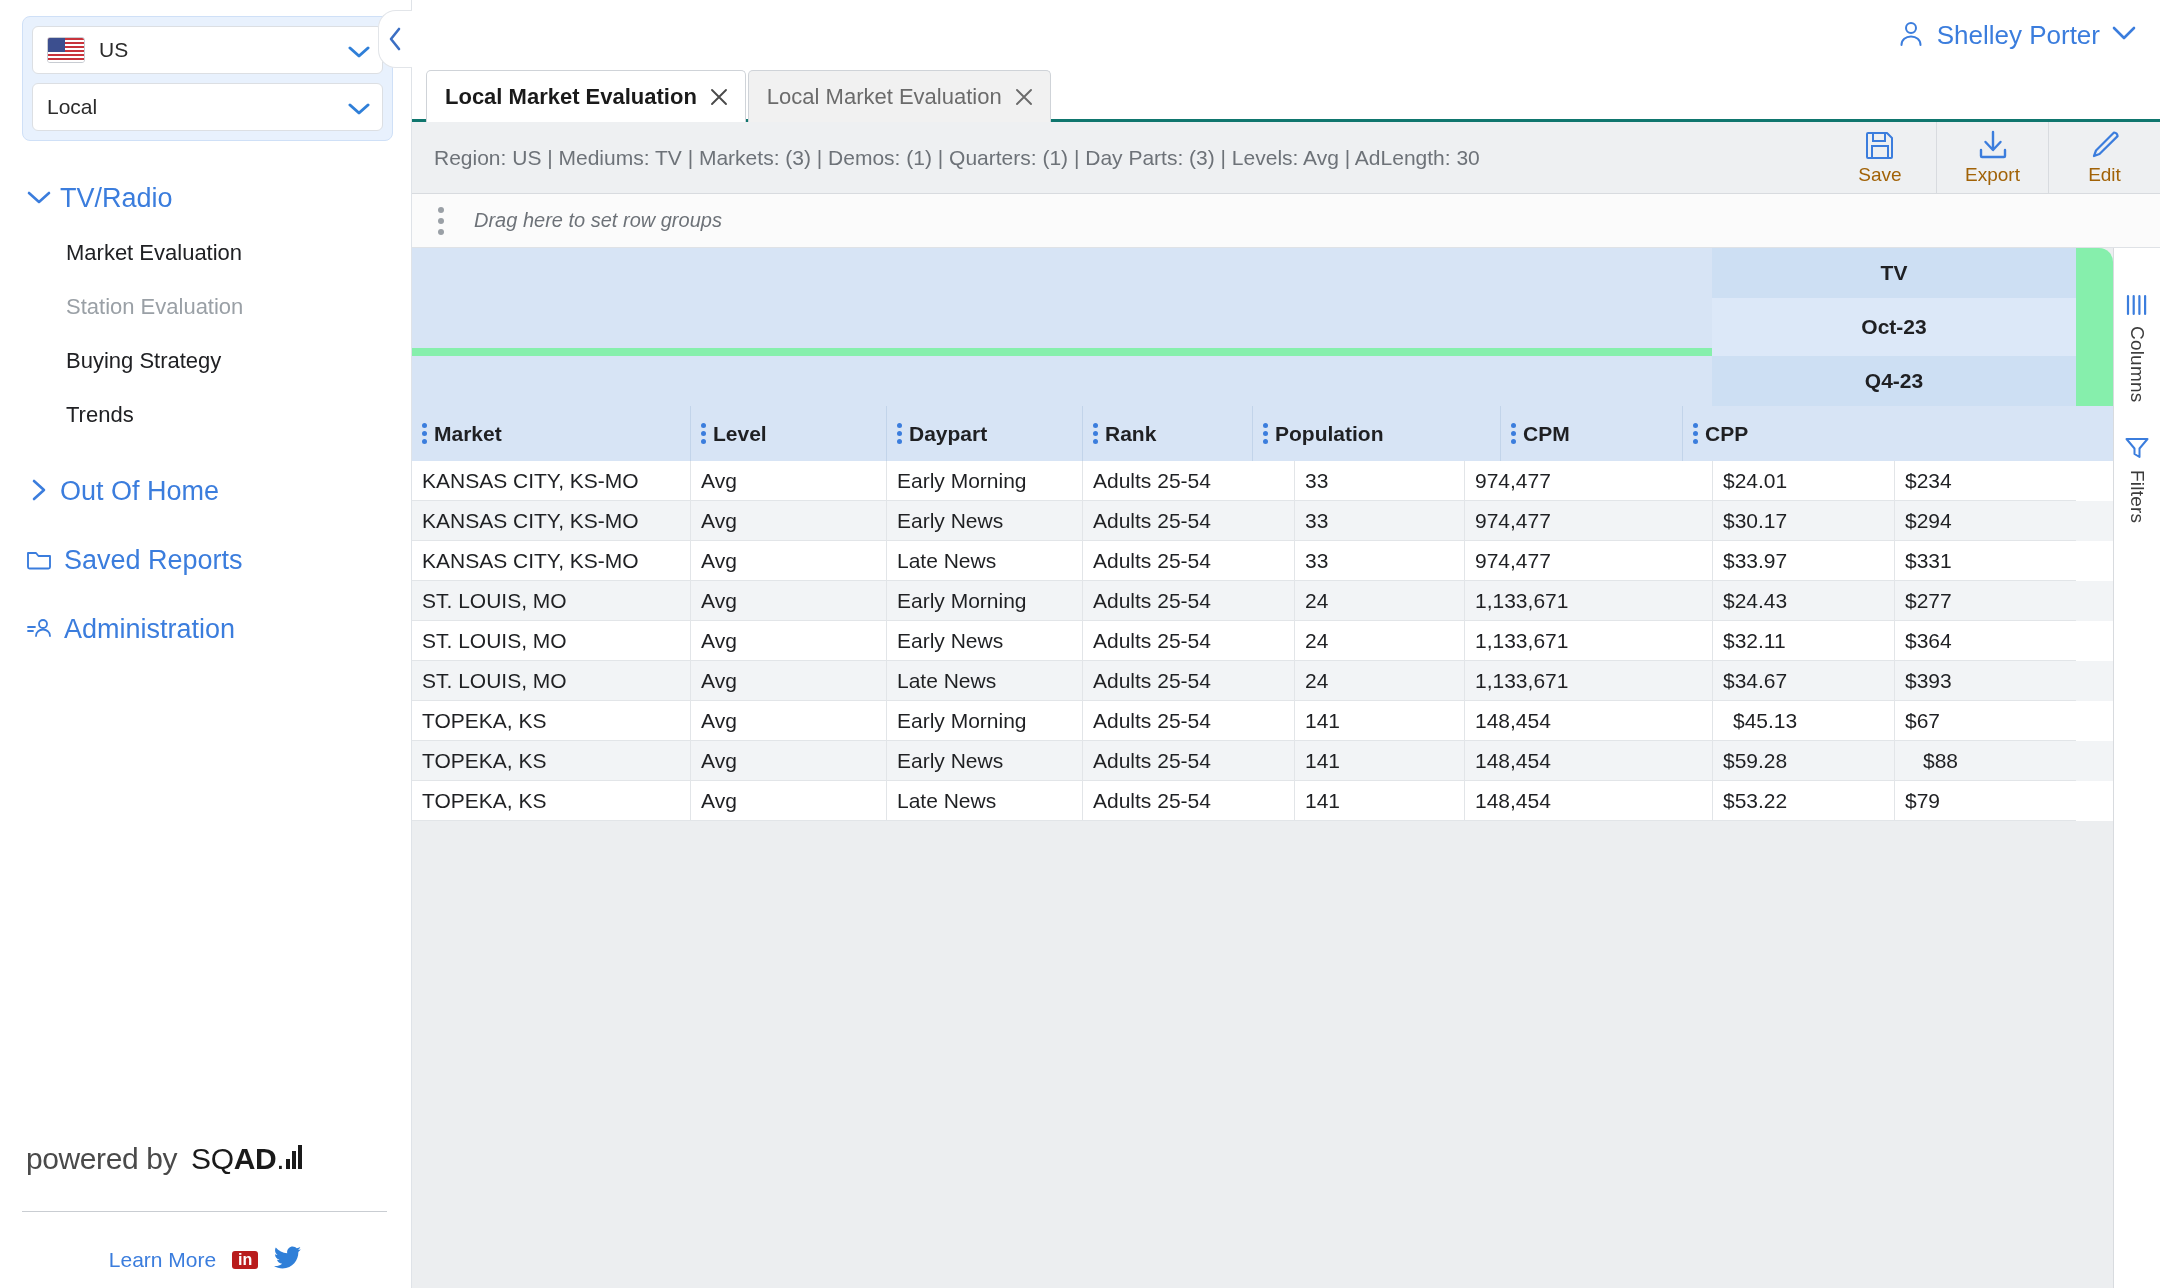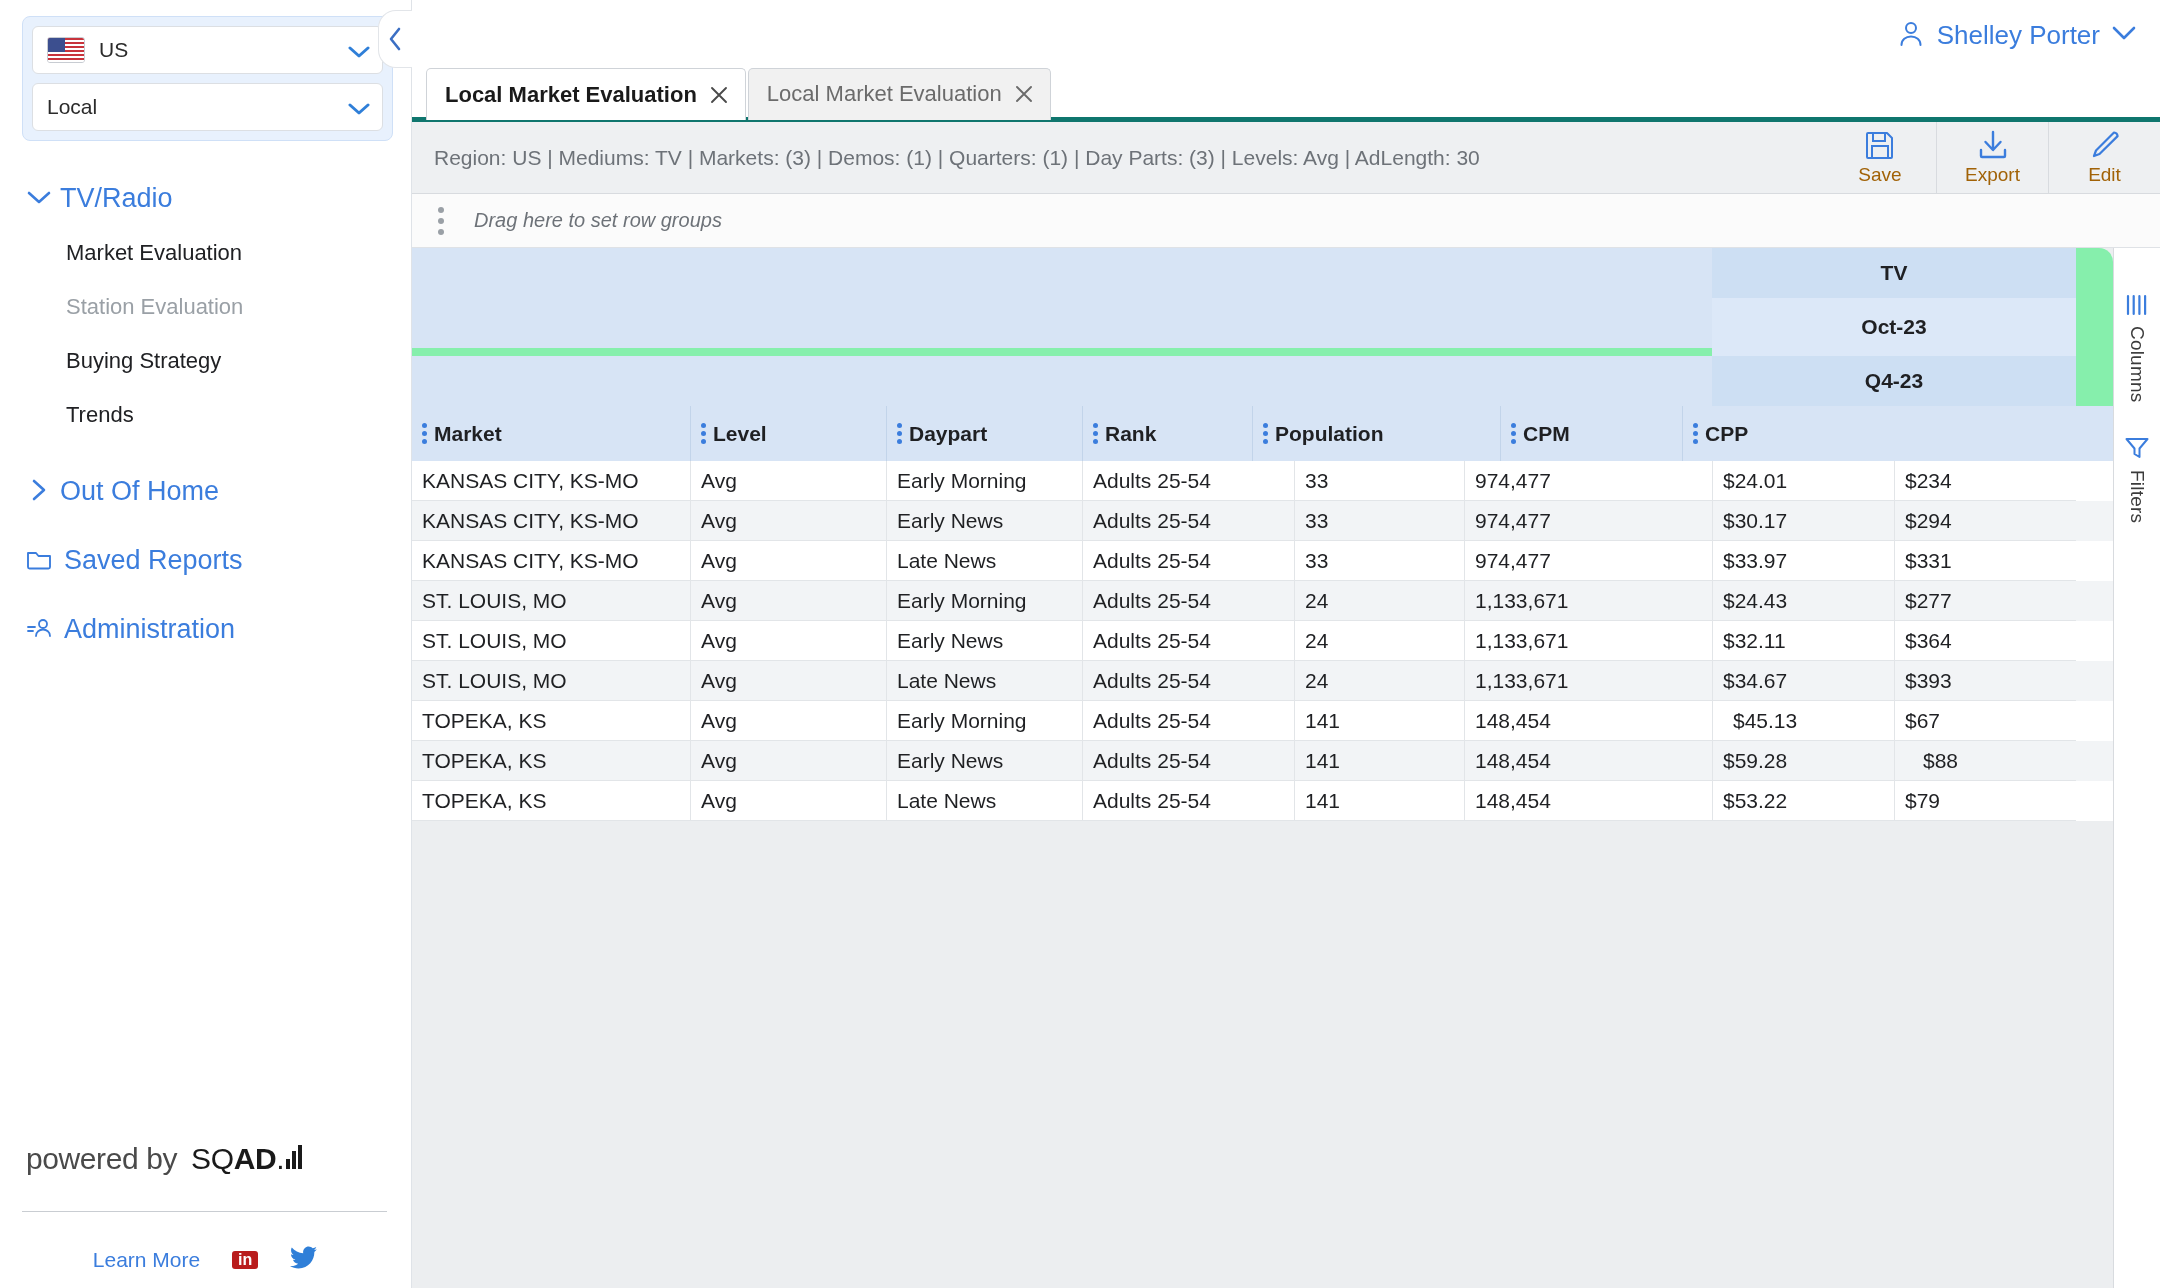--- a/index.html
+++ b/index.html
@@ -95,21 +95,21 @@
   .powered .pb { font-size: 30px; font-weight: 300; color: #4a4a4a; letter-spacing: -0.4px; }
   .powered .sq { font-size: 30px; font-weight: 400; color: #1a1a1a; margin-left: 14px; letter-spacing: -0.4px; }
   .powered .sq b { font-weight: 700; }
   .bars { display: inline-flex; align-items: flex-end; height: 24px; margin-left: 2px; gap: 2px; }
   .bars i { display: block; width: 4px; background: #1a1a1a; }
 
   .hr { position: absolute; left: 22px; right: 24px; bottom: 76px; height: 1px; background: #c9cdd2; }
 
   .social {
     position: absolute; left: 0; right: 0; bottom: 14px;
-    display: flex; align-items: center; justify-content: center; gap: 32px; text-align: center;
+    display: flex; align-items: center; justify-content: center; gap: 16px; text-align: center;
   }
   .learn-more { font-size: 21px; color: #3b7ddd; cursor: pointer; }
   .li-badge {
     width: 26px; height: 18px; background: #b91c1c; border-radius: 3px;
     color: #fff; font-size: 16px; font-weight: 700;
     display: flex; align-items: center; justify-content: center;
     font-family: "Liberation Sans", sans-serif;
     cursor: pointer;
   }
 
@@ -127,23 +127,23 @@
   .main { flex: 1; position: relative; background: #fff; min-width: 0; }
 
   .topbar {
     height: 70px; display: flex; align-items: center; justify-content: flex-end;
     padding-right: 24px; background: #fff;
   }
   .user-menu { display: flex; align-items: center; gap: 12px; cursor: pointer; }
   .user-name { font-size: 26px; color: #3b7ddd; }
 
   .tabbar {
-    height: 52px; display: flex; align-items: center;
+    height: 52px; display: flex; align-items: flex-start;
     padding-left: 14px; background: #fff;
-    border-bottom: 5px solid #0f766e;
+    border-bottom: 3px solid #0f766e;
     position: relative;
   }
   .tab {
     height: 52px; display: flex; align-items: center; gap: 12px;
     padding: 0 16px 0 18px;
     border: 1px solid #cfd3d8; border-bottom: none;
     border-radius: 5px 5px 0 0;
     font-size: 22px;
     cursor: pointer;
     position: relative;

